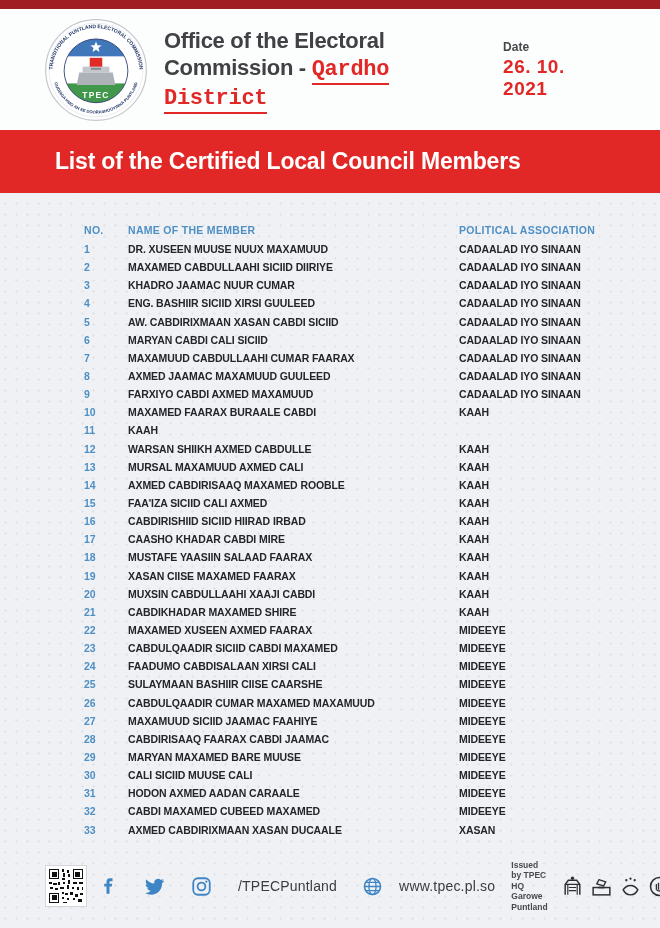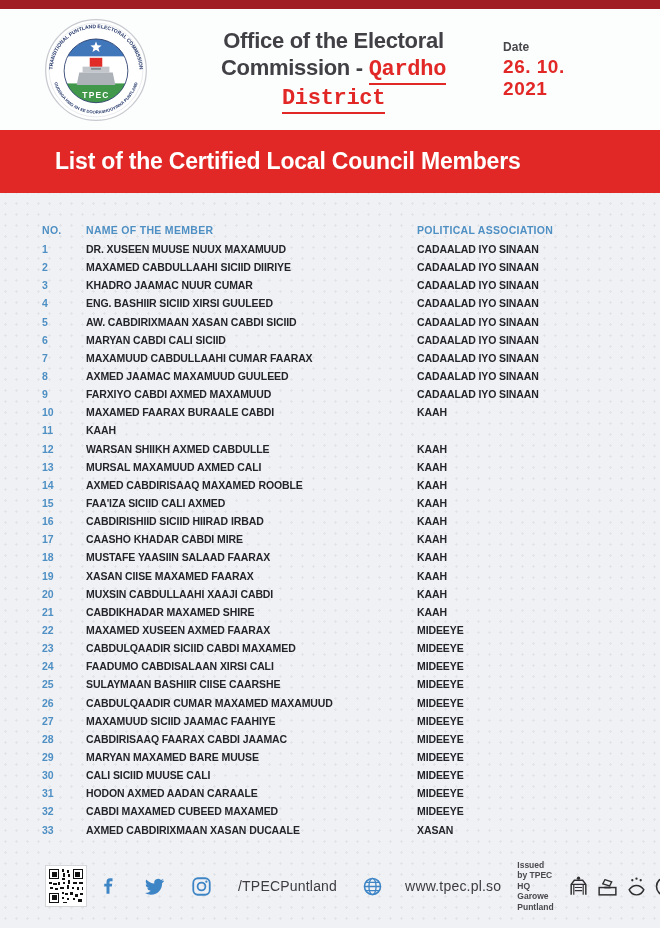--- a/index.html
+++ b/index.html
@@ -12,47 +12,47 @@
     background-size:11px 11px;
     overflow:hidden;
   }
   .top-bar { position:absolute; left:0; top:0; width:100%; height:9px; background:#a01d23; }
   .header-card {
     position:absolute; left:0; top:9px; width:100%; height:121px;
     background:#fcfdfd; display:flex; align-items:center;
   }
   .logo-wrap { margin-left:44px; width:104px; height:104px; flex:0 0 auto; }
   .title-block { margin-left:16px; line-height:27px; }
-  .title-line { font-size:22px; font-weight:700; color:#404045; letter-spacing:-0.3px;text-align:center; }
+  .title-line { font-size:22px; font-weight:700; color:#404045; letter-spacing:-0.3px; }
   .title-highlight {
     color:#e22826; border-bottom:2.5px solid #e22826; padding-bottom:1px;font-family:Liberation Mono, monospace;
   }
   .date-block { margin-left:auto; margin-right:46px; }
   .date-label { font-size:12px; font-weight:700; color:#46464b; margin-bottom:2px; }
   .date-value { font-size:19px; font-weight:700; color:#e22826; letter-spacing:0.5px; }
   .banner {
     position:absolute; left:0; top:130px; width:100%; height:63px;
     background:#e22826; display:flex; align-items:center;
   }
   .banner-title { margin-left:55px; color:#ffffff; font-size:23px; font-weight:700; letter-spacing:-0.2px; }
-  .table-area { position:absolute; left:0; top:224px; width:100%; padding:0 40px 0 42px; }
+  .table-area { position:absolute; left:0; top:224px; width:100%; padding:0 40px 0 84px; }
   .t-head, .t-row { display:grid; grid-template-columns:44px 331px 1fr; align-items:baseline; }
   .t-head { margin-bottom:7px; }
   .t-head span { font-size:10.5px; font-weight:700; color:#4e8fc4; letter-spacing:0.3px; }
   .t-row { height:18.15px; }
   .t-row .no { font-size:10.5px; font-weight:700; color:#4e8fc4; }
   .t-row .nm, .t-row .assoc { font-size:10.5px; font-weight:700; color:#24242b; letter-spacing:-0.1px; }
   .footer {
     position:absolute; left:0; top:856px; width:100%; height:60px;
     display:flex; align-items:center;
   }
   .qr-tile { margin-left:45px; background:#ffffff; border:1px solid #d4d6da; padding:2px; width:42px; height:42px; flex:0 0 auto; }
   .soc { display:flex; align-items:center; margin-left:13px; gap:27px; }
   .handle-text { font-size:14px; color:#3c3c40; letter-spacing:0.2px; }
-  .web { display:flex; align-items:center; gap:23px; margin-left:26px; }
+  .web { display:flex; align-items:center; gap:17px; margin-left:26px; }
   .web-text { font-size:14px; color:#3c3c40; letter-spacing:0.2px; }
   .issued { margin-left:16px; line-height:10.5px; }
   .issued div { font-size:8.5px; font-weight:700; color:#4a4a4e; }
   .pictos { display:flex; align-items:center; gap:6px; margin-left:13px; }
   svg { display:block; }
 </style>
 </head>
 <body>
 
 <div class="page">

